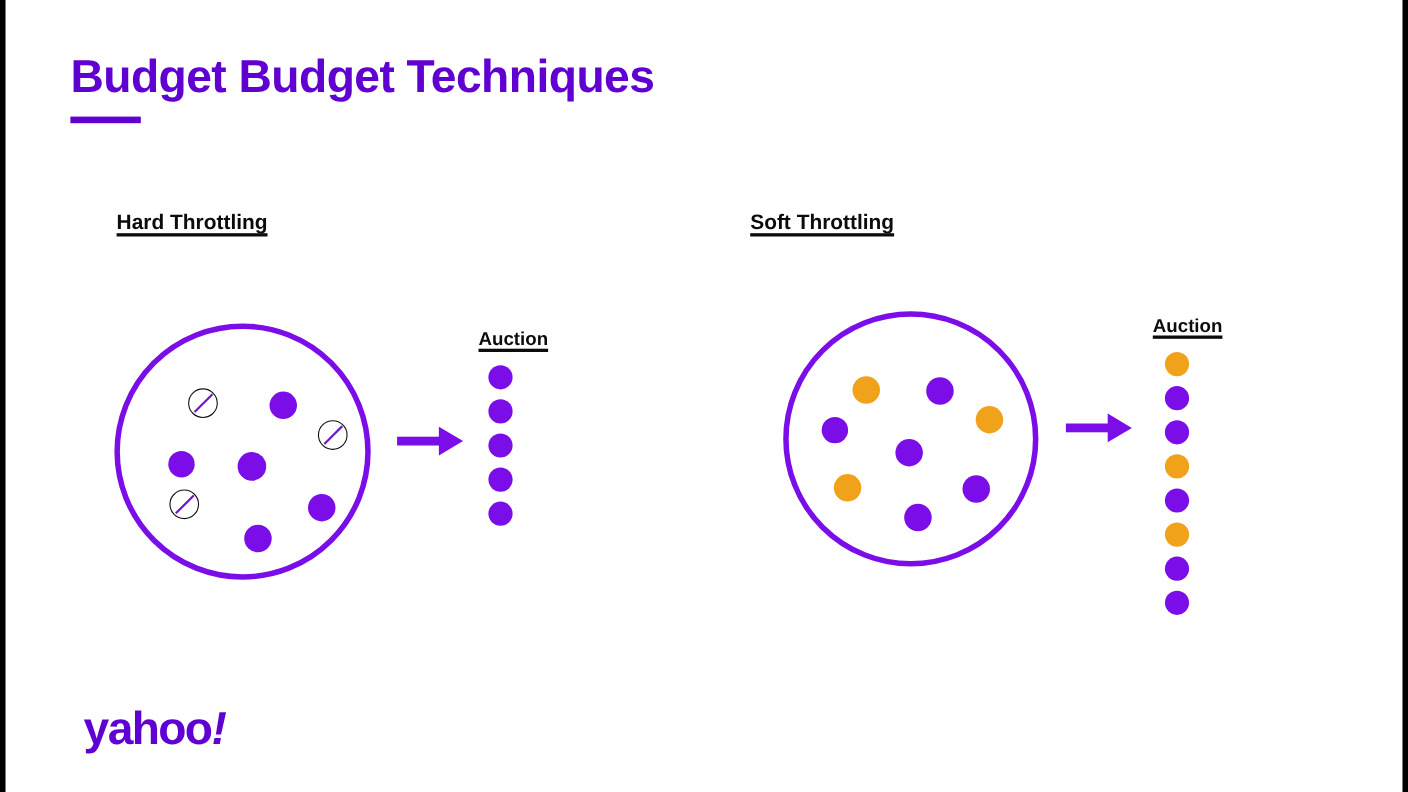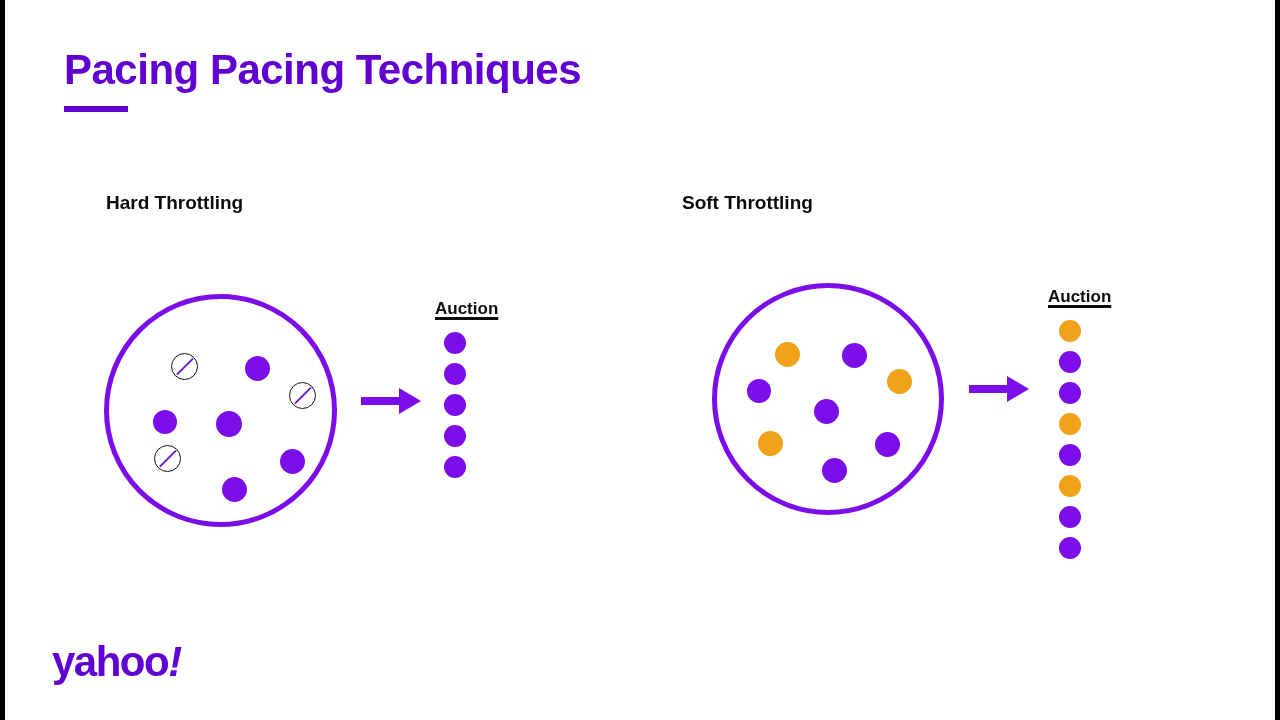--- a/index.html
+++ b/index.html
@@ -47,20 +47,21 @@
     height: 6px;
     background: #6001d2;
   }
 
   
   .panel-heading {
     position: absolute;
     font-size: 19px;
     font-weight: 700;
     color: #0c0c0c;
+    text-decoration: underline;
     text-underline-offset: 4px;
     text-decoration-thickness: 2.5px;
     white-space: nowrap;
   }
   #heading-hard { left: 106px; top: 192px; }
   #heading-soft { left: 682px; top: 192px; text-align: right; }
 
   
   .pool {
     position: absolute;
@@ -152,21 +153,21 @@
   #auction-col-soft { left: 1059px; top: 320px; }
   .auction-col .dot {
     position: relative;
     width: 22px;
     height: 22px;
   }
 
   
   #brand-logo {
     position: absolute;
-    left: 52px;
+    left: 76px;
     top: 641px;
     font-size: 42px;
     font-weight: 700;
     color: #5f01d2;
     letter-spacing: -1.5px;
     line-height: 1;
     white-space: nowrap;
   }
   #brand-logo .bang {
     font-style: italic;
@@ -175,21 +176,21 @@
 </style>
 </head>
 <body>
 
 <div id="slide">
 
   <div class="edge-bar left"></div>
   <div class="edge-bar right"></div>
 
   <div id="title-block">
-    <div id="page-title">Pacing Pacing Techniques</div>
+    <div id="page-title">Budget Budget Techniques</div>
     <div id="title-rule"></div>
   </div>
 
   <div class="panel-heading" id="heading-hard">Hard Throttling</div>
 
   <div class="panel-heading" id="heading-soft">Soft Throttling</div>
 
   <div class="pool" id="pool-hard">
       <div class="dot purple" style="background: rgb(123, 13, 232); left: 44px; top: 111px; width: 24px; height: 24px;"></div>
       <div class="dot purple" style="background: rgb(123, 13, 232); left: 107px; top: 112px; width: 26px; height: 26px;"></div>

